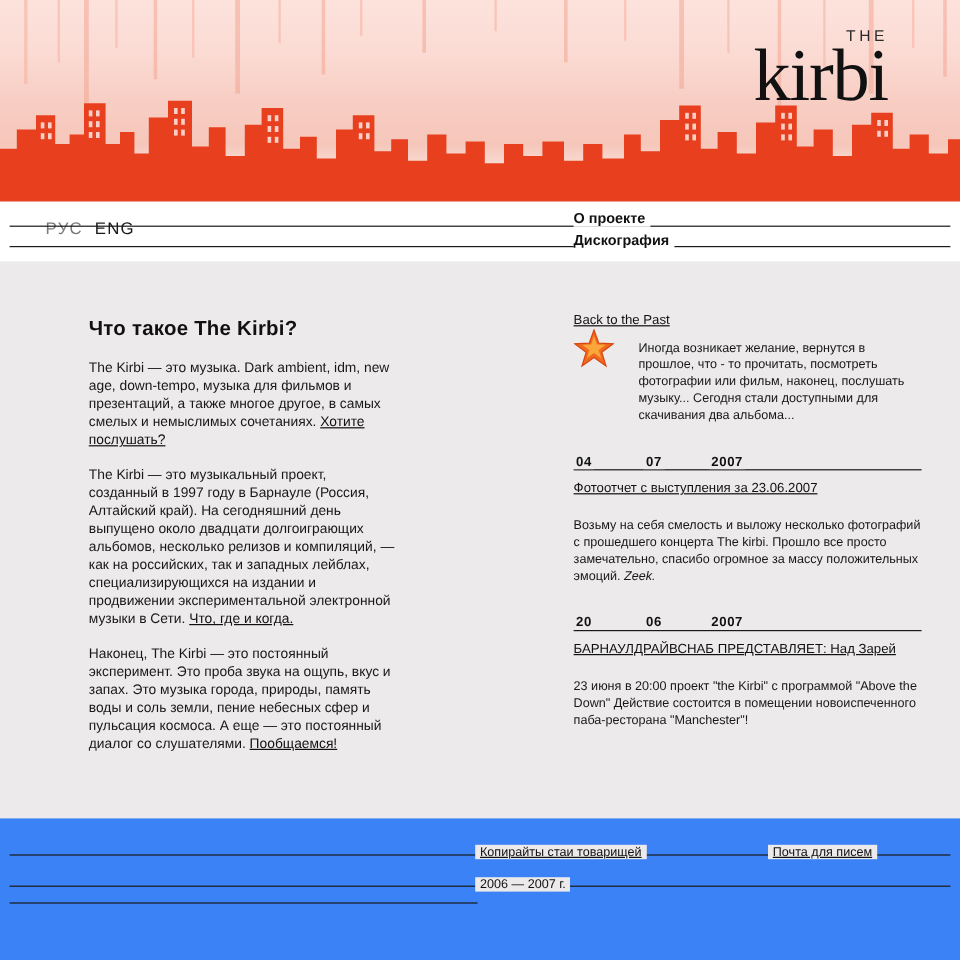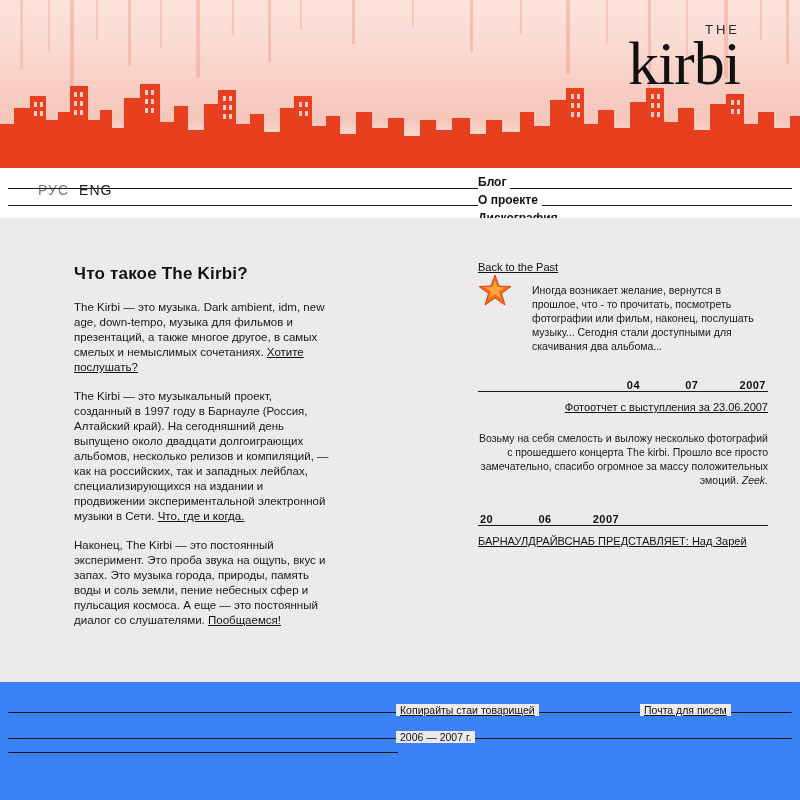--- a/index.html
+++ b/index.html
@@ -341,23 +341,20 @@
 <div class="navband">
   <div class="lang">
     <a href="#" class="active">РУС</a><a href="#" class="eng">ENG</a>
   </div>
 
   <div class="rule-left" style="left:8px; right:8px; top:18px;"></div>
   <div class="rule-left" style="left:8px; right:8px; top:35px;"></div>
 
   <div class="topmenu">
     <div class="mi" style="margin-top:0;">
-      <span class="lbl">Блог</span>
-    </div>
-    <div class="mi" style="margin-top:0;">
       <span class="lbl">О проекте</span>
     </div>
     <div class="mi" style="margin-top:0;">
       <span class="lbl">Дискография</span>
     </div>
   </div>
   <div class="rule-left" style="left:8px; right:8px; top:52px;"></div>
 </div>
 
 <div class="content">
@@ -385,21 +382,21 @@
       <a href="#" class="news-title">Back to the Past</a>
       <div class="star">
         <svg width="34" height="34" viewBox="0 0 34 34">
           <path d="M17 1 L21 12 L33 12.5 L23.5 19.5 L27 31 L17 24 L7 31 L10.5 19.5 L1 12.5 L13 12 Z" fill="#f26a1f" stroke="#d8460f" stroke-width="1"></path>
           <path d="M17 6 L19.4 13 L26.8 13.3 L20.9 17.6 L23 24.5 L17 20.2 L11 24.5 L13.1 17.6 L7.2 13.3 L14.6 13 Z" fill="#fbb040" opacity="0.85"></path>
         </svg>
       </div>
       <div class="news-body">Иногда возникает желание, вернутся в прошлое, что - то прочитать, посмотреть фотографии или фильм, наконец, послушать музыку... Сегодня стали доступными для скачивания два альбома...</div>
     </div>
 
-    <div class="news-item" style="margin-top:26px;text-align:right;">
+    <div class="news-item" style="margin-top:26px;">
       <div class="news-date">
         <span class="line"></span>
         <span class="d">04</span>
         <span style="display:inline-block;width:34px"></span>
         <span class="m">07</span>
         <span style="display:inline-block;width:30px"></span>
         <span class="y">2007</span>
       </div>
       <a href="#" class="news-title">Фотоотчет с выступления за 23.06.2007</a>
       <div class="news-body" style="margin-top:16px;">
@@ -410,20 +407,21 @@
     <div class="news-item" style="margin-top:26px;">
       <div class="news-date">
         <span class="line"></span>
         <span class="d">20</span>
         <span style="display:inline-block;width:34px"></span>
         <span class="m">06</span>
         <span style="display:inline-block;width:30px"></span>
         <span class="y">2007</span>
       </div>
       <a href="#" class="news-title">БАРНАУЛДРАЙВСНАБ ПРЕДСТАВЛЯЕТ: Над Зарей</a>
+      <div class="news-body" style="margin-top:16px;">23 июня в 20:00 проект "the Kirbi" с программой "Above the Down" Действие состоится в помещении новоиспеченного паба-ресторана "Manchester"!</div>
     </div>
 
   </div>
 
   <div class="footer">
     <div class="f-rule" style="left:8px; right:8px; top:30px;"></div>
     <a href="#" class="f-link" style="left:396px; top:22px;">Копирайты стаи товарищей</a>
     <a href="#" class="f-link" style="left:640px; top:22px;">Почта для писем</a>
 
     <div class="f-rule" style="left:8px; right:8px; top:56px;"></div>

